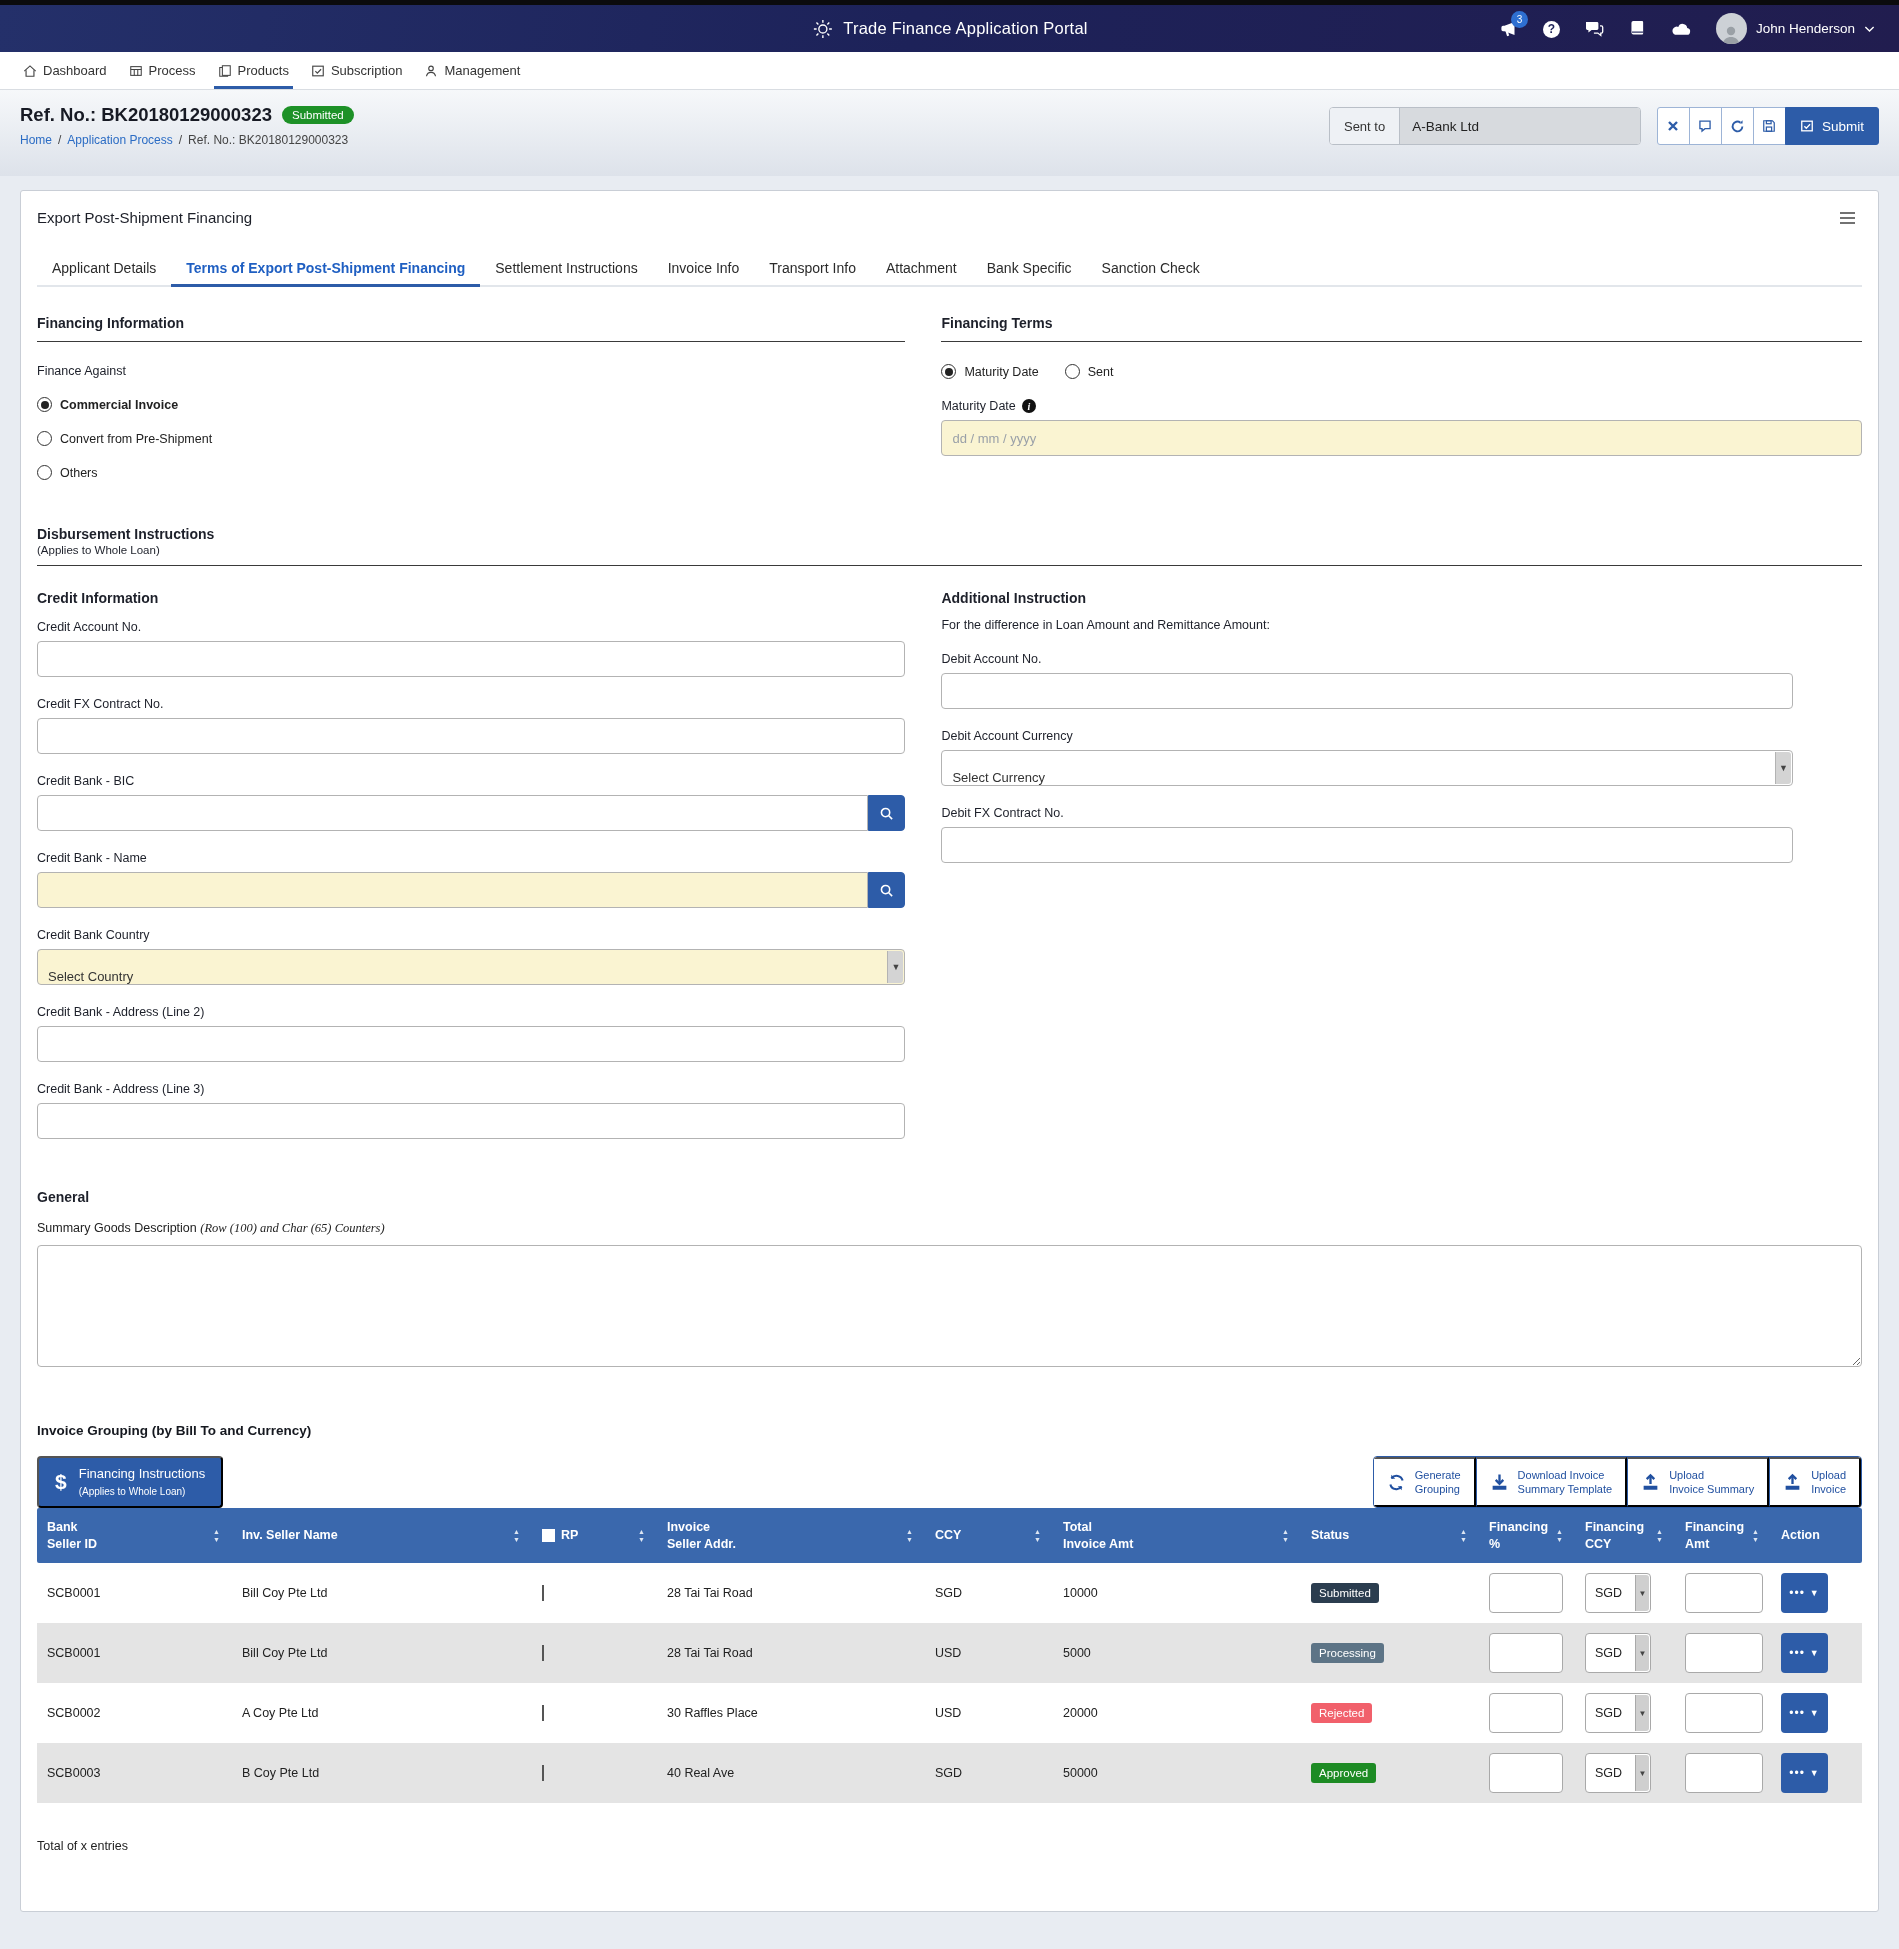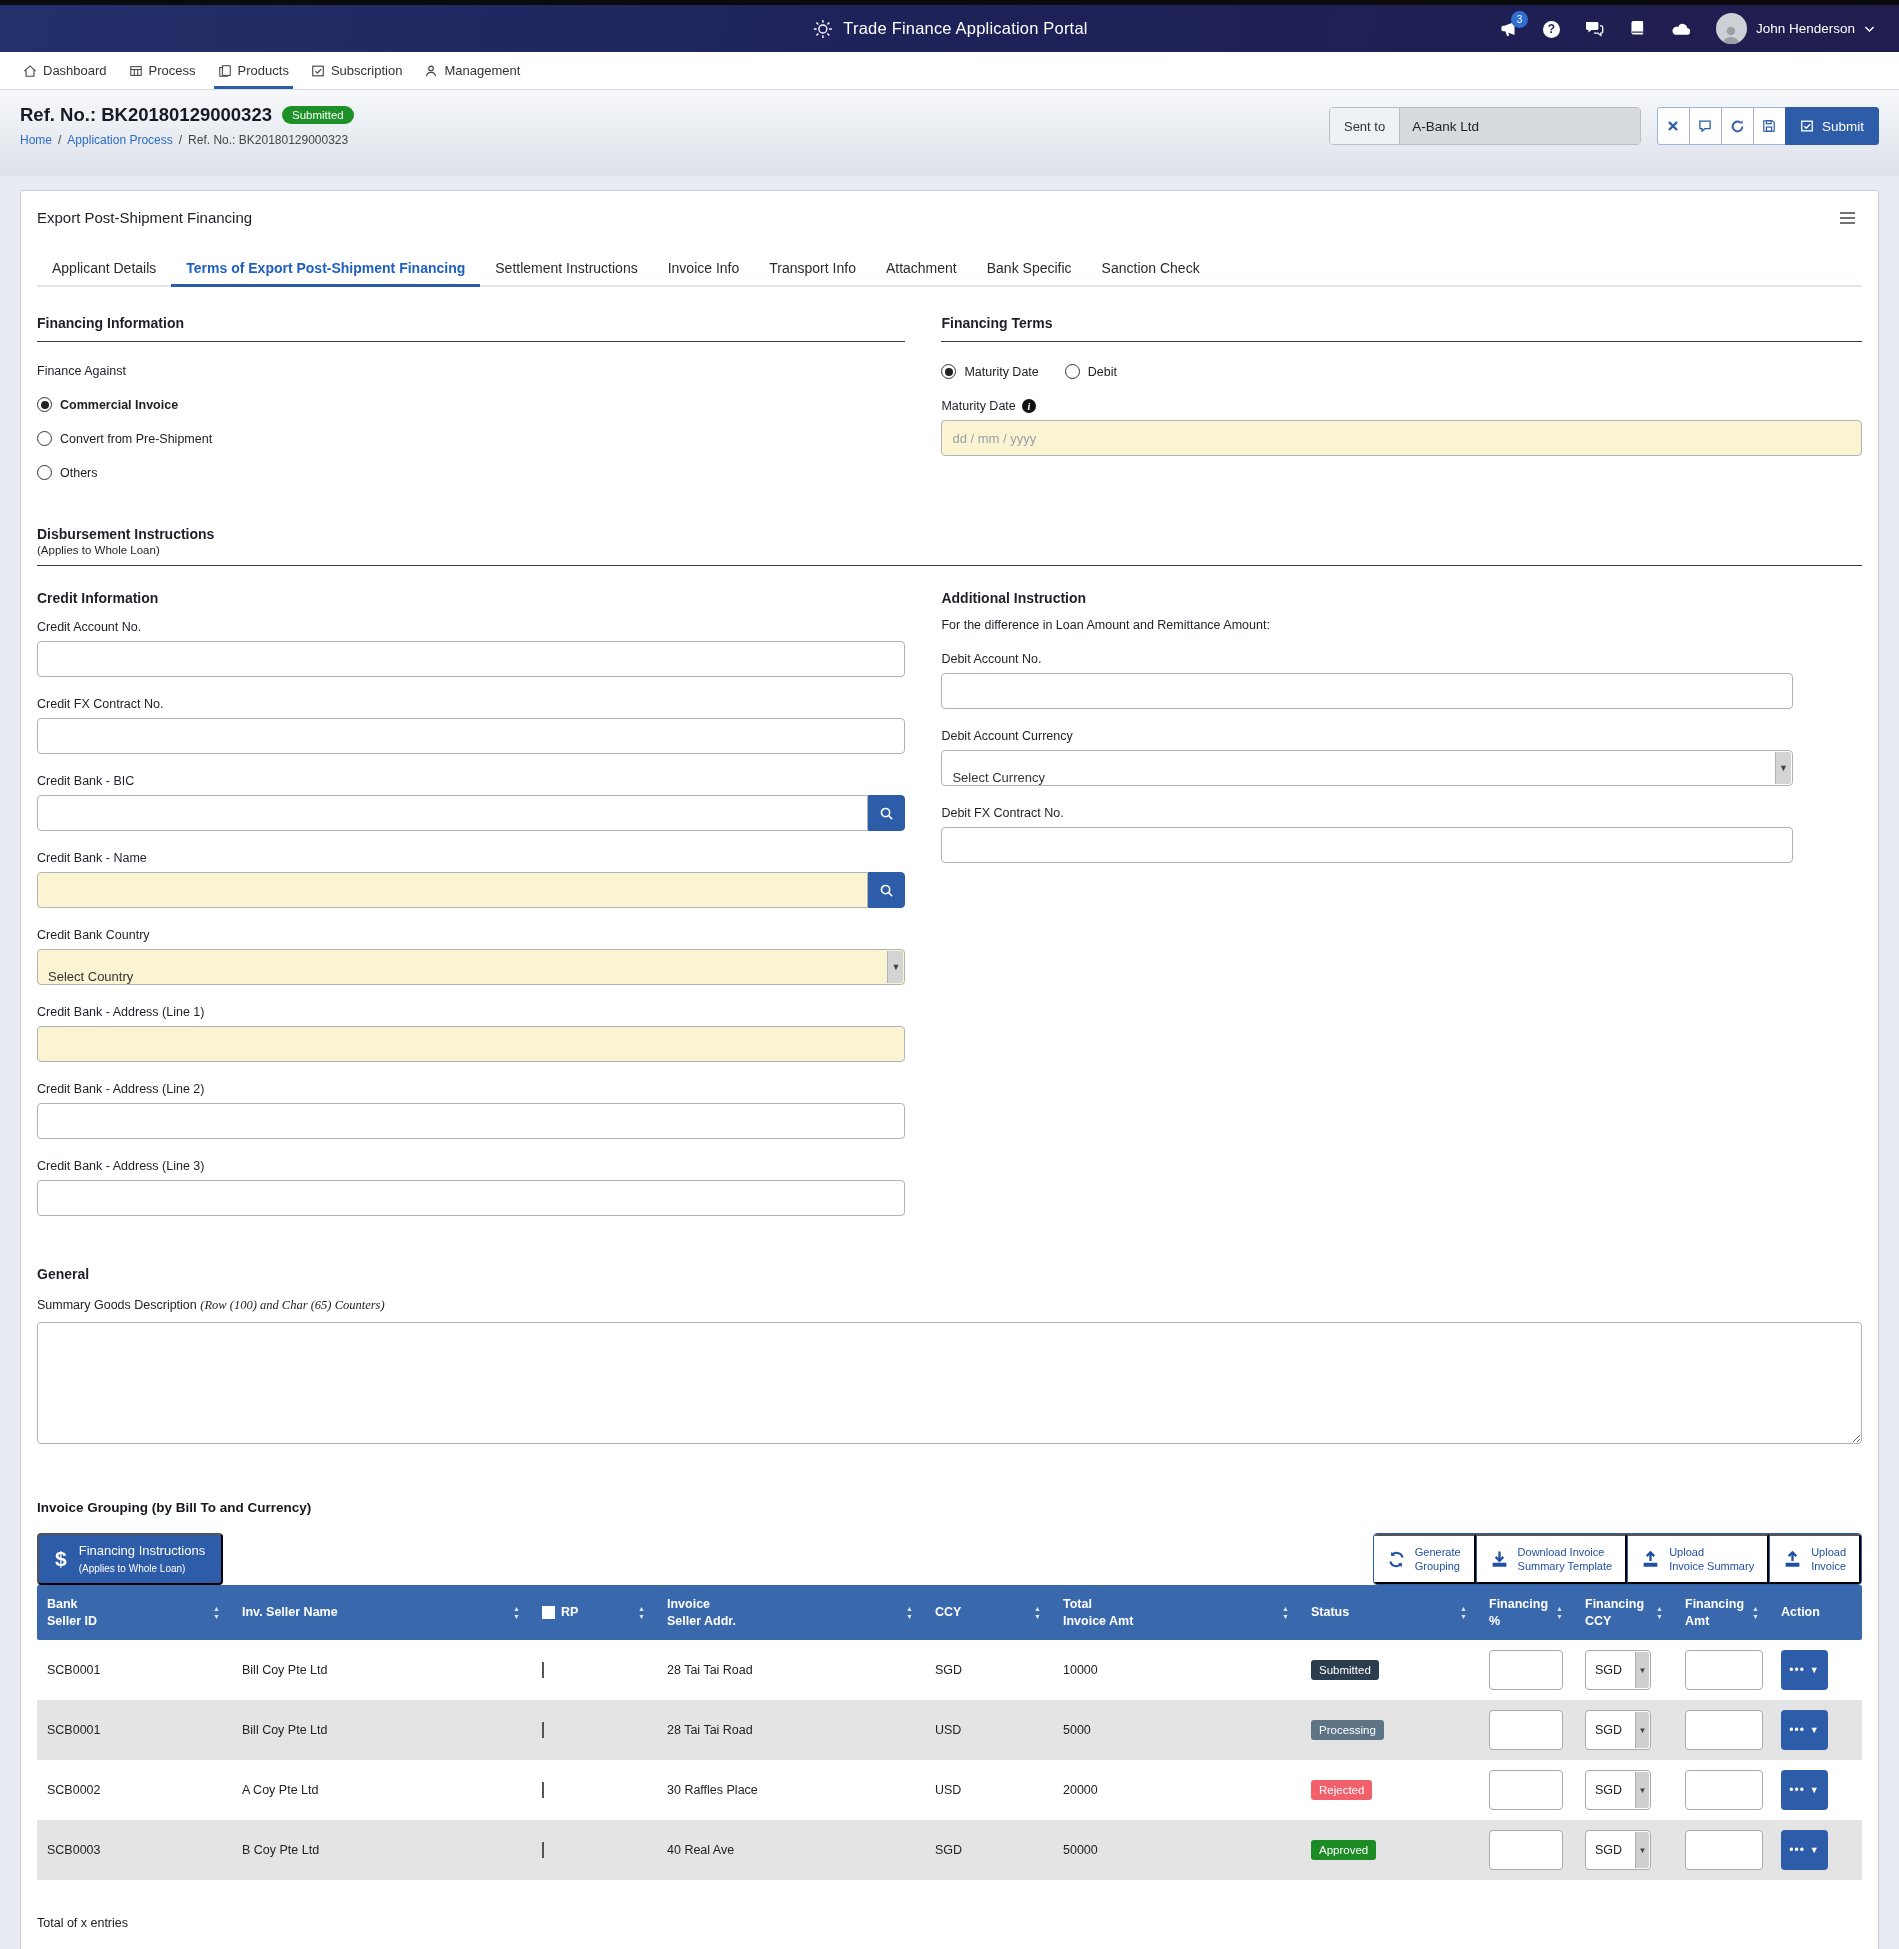--- a/index.html
+++ b/index.html
@@ -431,21 +431,21 @@
     </div>
     <div>
       <div class="section-heading">Financing Terms</div>
       <div class="radio-inline">
         <div class="radio-line">
           <span class="radio checked"></span>
           <span>Maturity Date</span>
         </div>
         <div class="radio-line">
           <span class="radio"></span>
-          <span>Debit</span>
+          <span>Sent</span>
         </div>
       </div>
       <div class="field">
         <span class="field-label">
           <span>Maturity Date</span>
           <span class="info-dot">i</span>
         </span>
         <input class="tinput yellow" placeholder="dd / mm / yyyy" style="">
       </div>
     </div>
@@ -493,24 +493,20 @@
               </svg>
           </button>
         </div>
       </div>
       <div class="field">
         <span class="field-label">Credit Bank Country</span>
         <div class="selectbox yellow">
           <span>Select Country</span>
           <span class="select-strip">▼</span>
         </div>
-      </div>
-      <div class="field">
-        <span class="field-label">Credit Bank - Address (Line 1)</span>
-        <input class="tinput yellow" style="">
       </div>
       <div class="field">
         <span class="field-label">Credit Bank - Address (Line 2)</span>
         <input class="tinput" style="">
       </div>
       <div class="field">
         <span class="field-label">Credit Bank - Address (Line 3)</span>
         <input class="tinput" style="">
       </div>
     </div>

